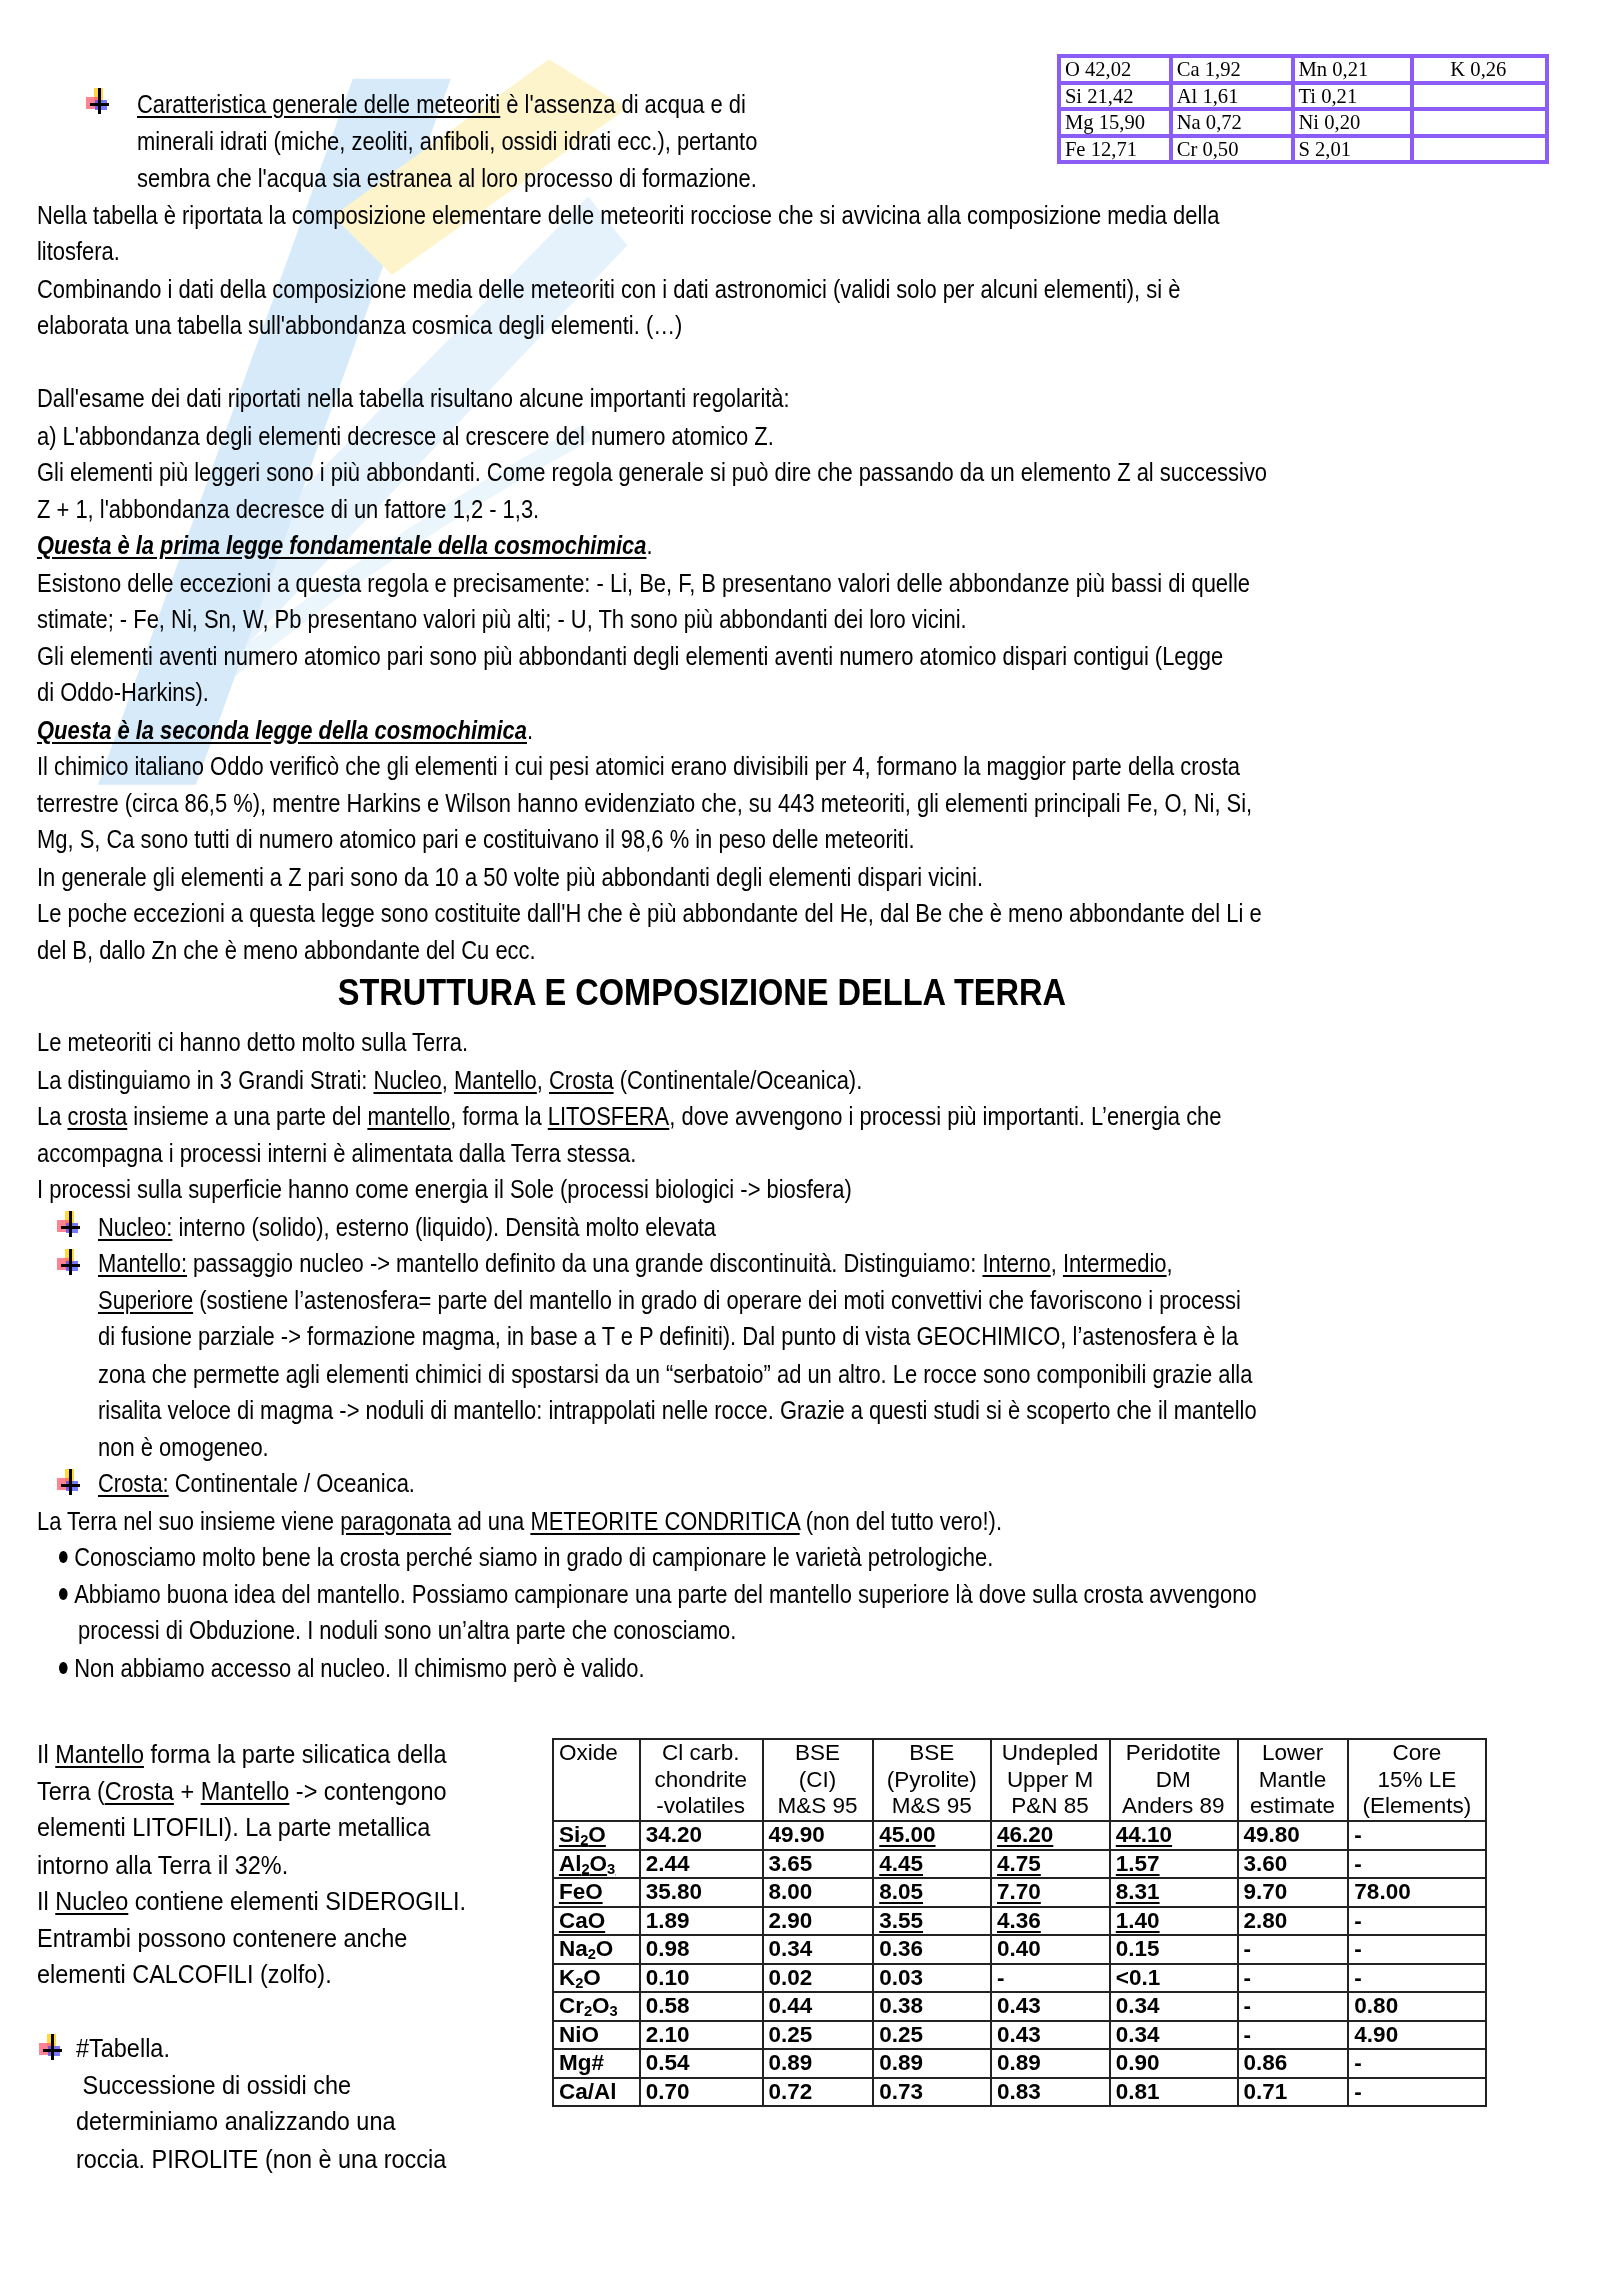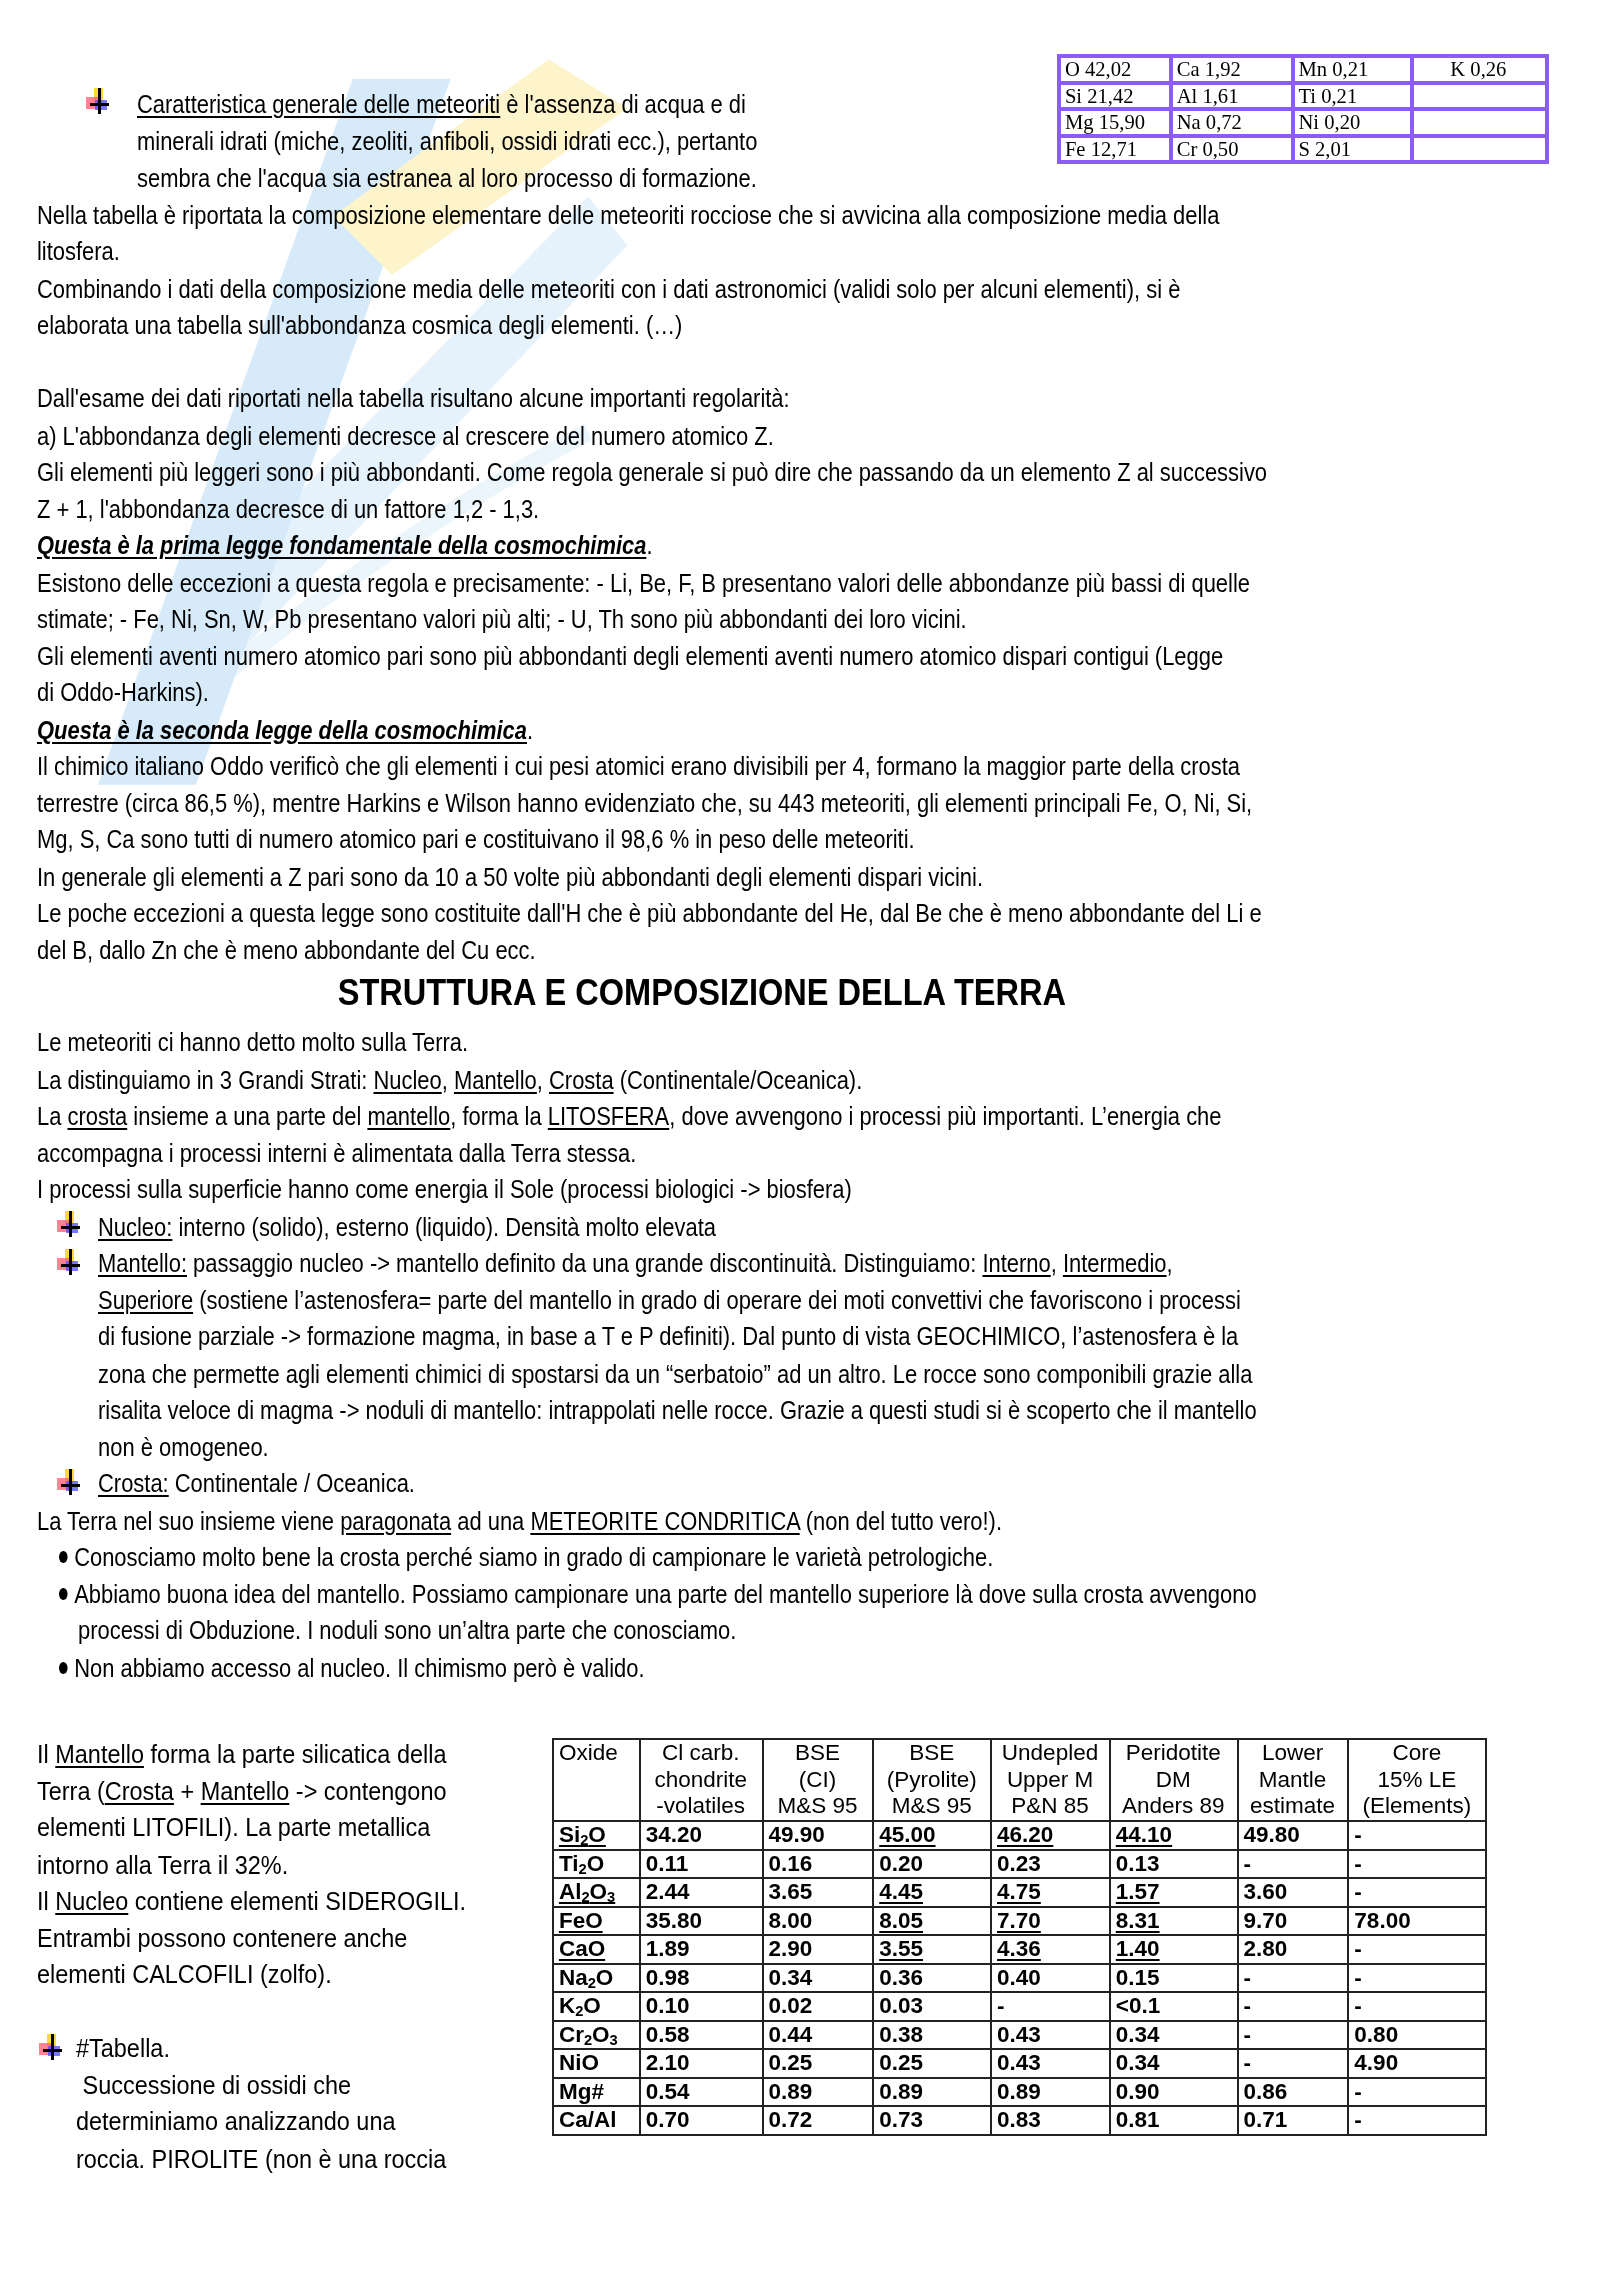--- a/index.html
+++ b/index.html
@@ -211,30 +211,20 @@
           <td class="ul">Si<sub>2</sub>O</td>
           <td>34.20</td>
           <td>49.90</td>
           <td class="ul">45.00</td>
           <td class="ul">46.20</td>
           <td class="ul">44.10</td>
           <td>49.80</td>
           <td>-</td>
         </tr>
         <tr>
-          <td>Ti<sub>2</sub>O</td>
-          <td>0.11</td>
-          <td>0.16</td>
-          <td>0.20</td>
-          <td>0.23</td>
-          <td>0.13</td>
-          <td>-</td>
-          <td>-</td>
-        </tr>
-        <tr>
           <td class="ul">Al<sub>2</sub>O<sub>3</sub></td>
           <td>2.44</td>
           <td>3.65</td>
           <td class="ul">4.45</td>
           <td class="ul">4.75</td>
           <td class="ul">1.57</td>
           <td>3.60</td>
           <td>-</td>
         </tr>
         <tr>

